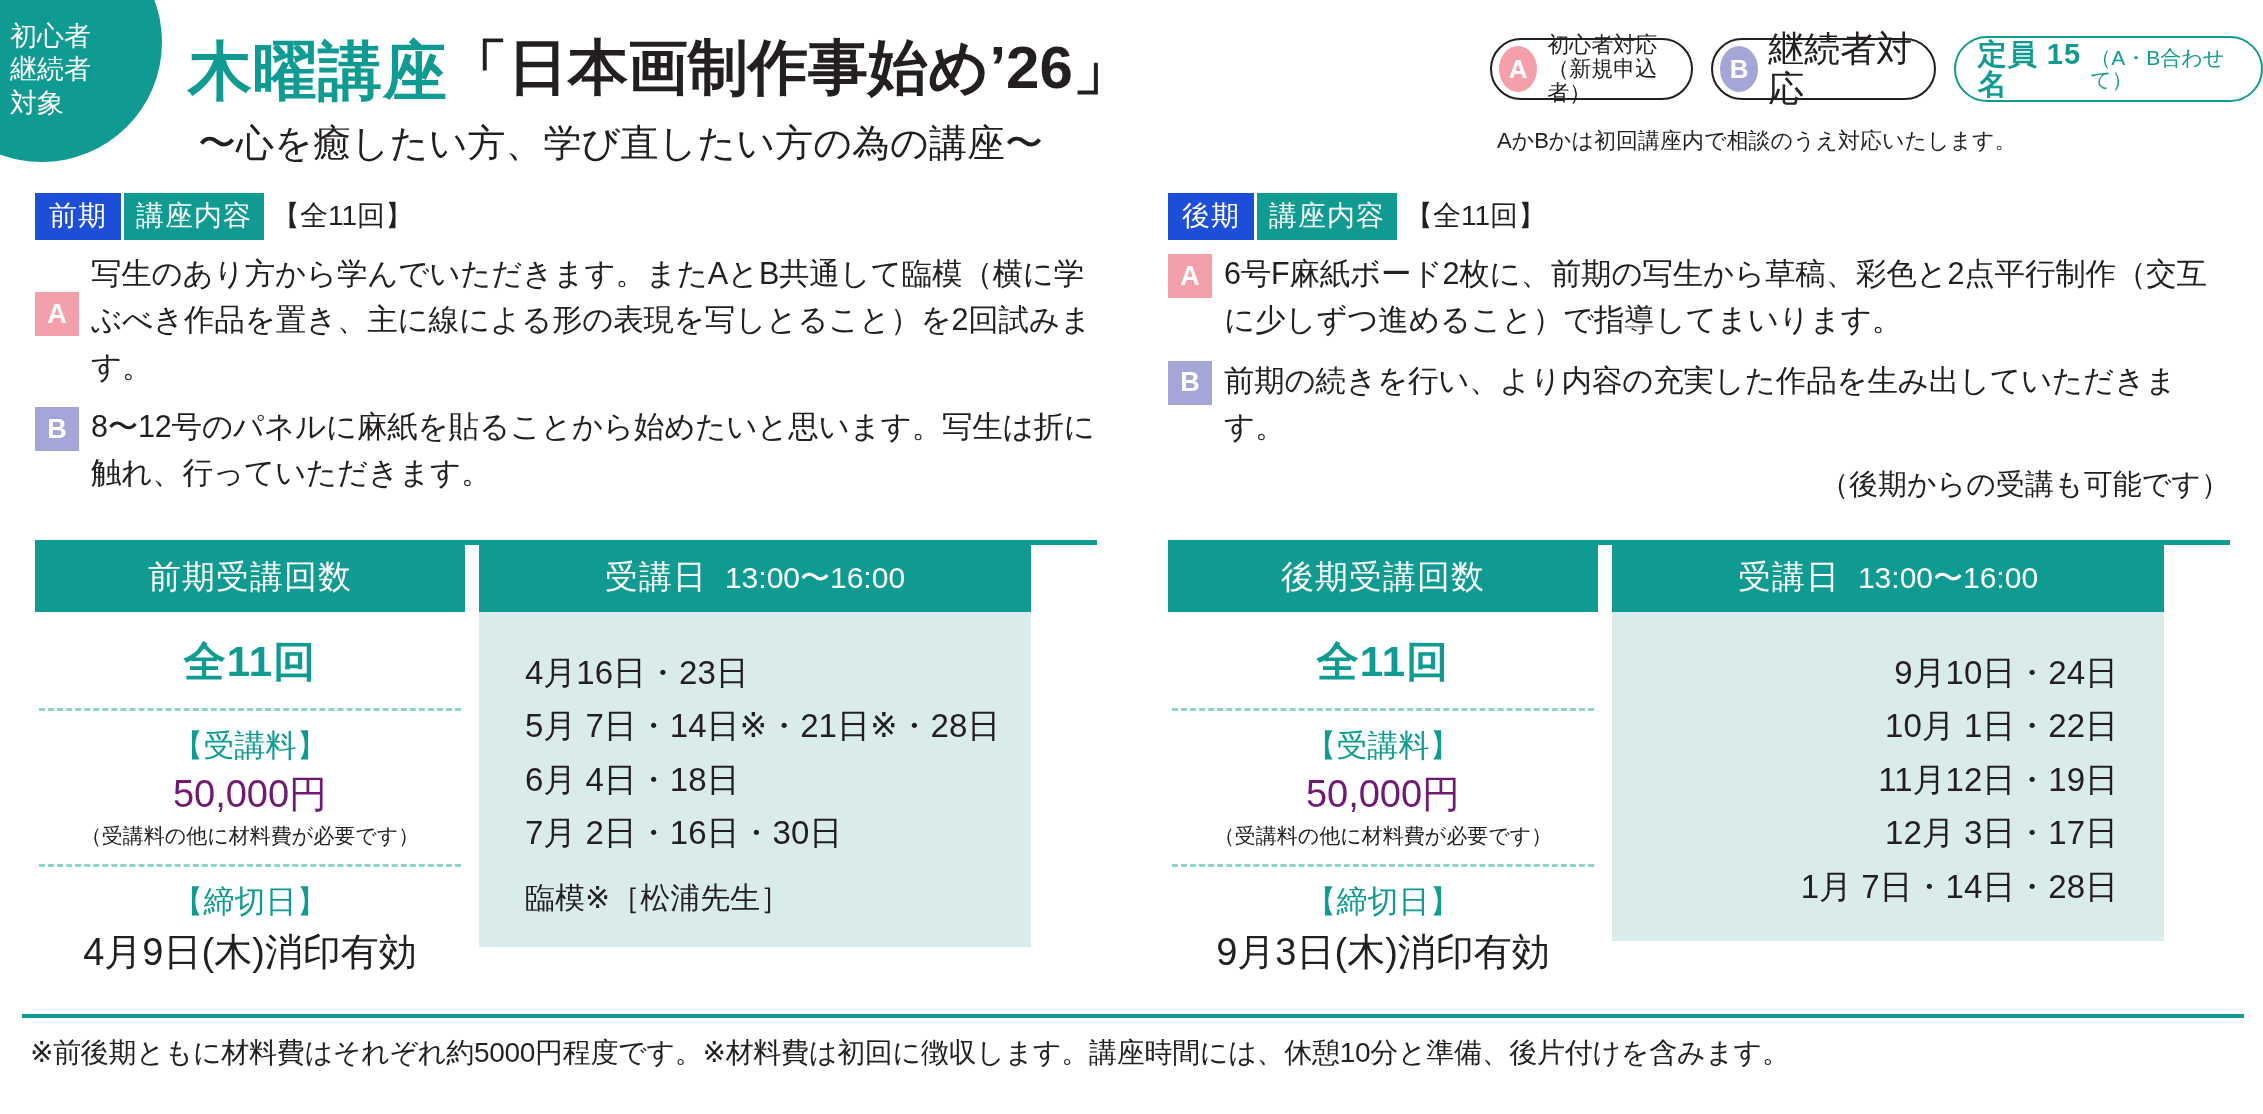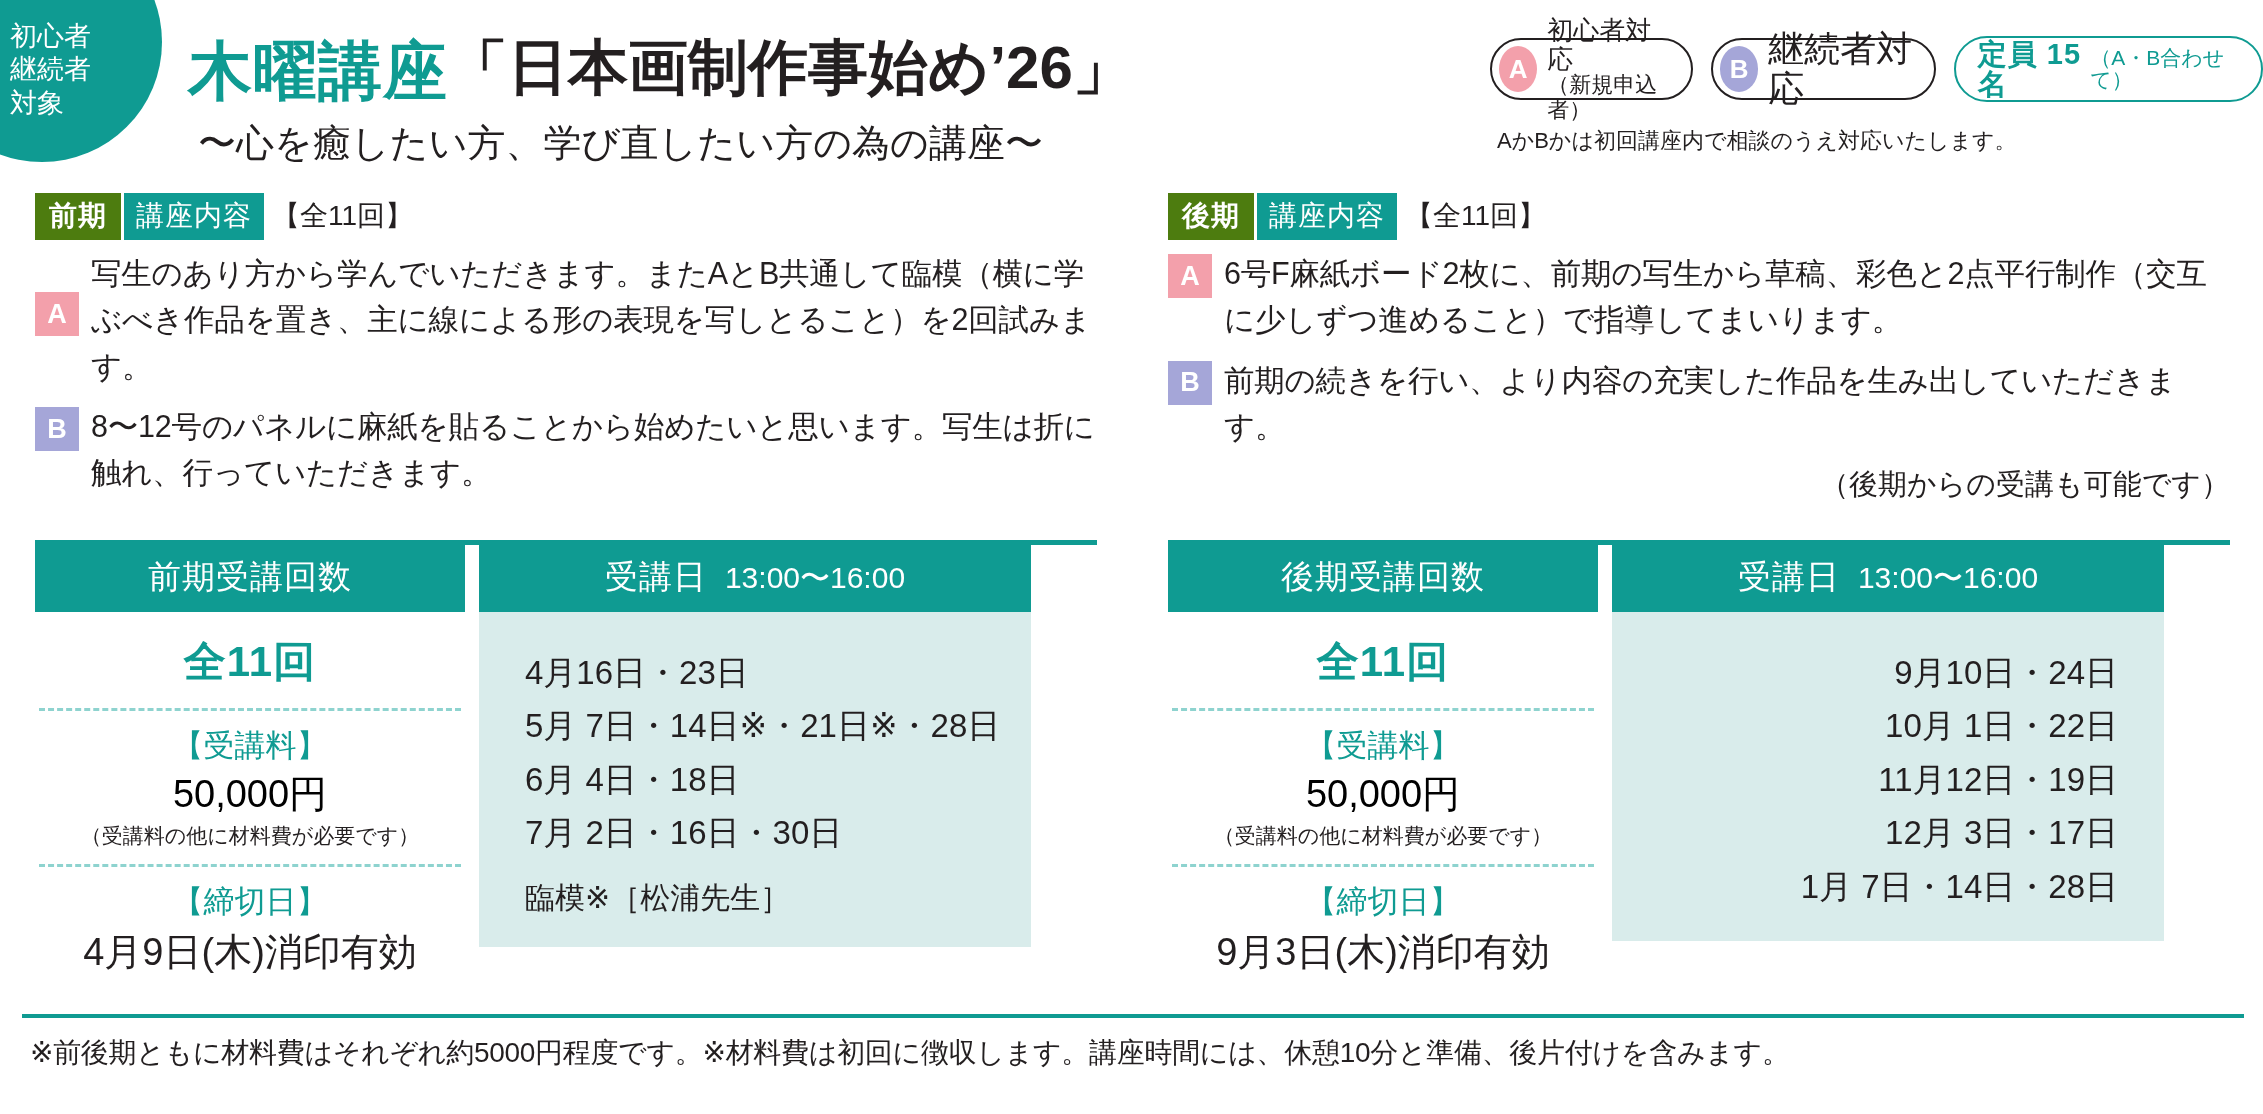--- a/index.html
+++ b/index.html
@@ -91,21 +91,21 @@
     margin: 0 10px 0 7px;
     display: flex; align-items: center; justify-content: center;
     font-size: 26px; color: #fff; font-weight: bold;
   }
   .badge-a { background: #f3a0ab; }
   .badge-b { background: #a5a6d8; }
   .pill .pl-lines {
     display: flex; flex-direction: column; justify-content: center;
     line-height: 1.1;
   }
-  .pl-lines .l1 { font-size: 26px; }
+  .pl-lines .l1 { font-size: 22px; }
   .pl-lines .l2 { font-size: 22px; }
   .pill-single .l1 { font-size: 36px; }
 
   .cap-pill {
     border: 2px solid #0f9b92;
     border-radius: 34px;
     height: 66px;
     padding: 0 22px;
     display: flex; flex-direction: row;
     align-items: center; justify-content: center;
@@ -132,26 +132,25 @@
   .col-left  { left: 35px; }
   .col-right { left: 1168px; }
 
   
   .sec-head {
     display: flex; align-items: center; gap: 0px;
     height: 40px;
     margin-bottom: 14px;
   }
   .sec-head .chip {
-    background: #4d7c0f;
+    background: #1d4ed8;
     color: #fff;
     font-size: 28px;
     padding: 4px 14px 5px 14px;
     letter-spacing: 1px;
-    font-weight: bold;
   }
   .sec-head .chip2 {
     background: #0f9b92;
     color: #fff;
     font-size: 28px;
     padding: 4px 12px 5px 12px;
     border-left: 3px solid #fff;
     letter-spacing: 1px;
   }
   .sec-head .cnt {
@@ -230,21 +229,21 @@
     border-top: 3px dashed #8ed3cf;
     margin: 0 4px;
   }
   .lbl-teal {
     color: #0f9b92;
     font-size: 31px;
     padding: 14px 0 2px 0;
   }
   .val-big {
     font-size: 38px;
-    color: #000000;
+    color: #701a75;
     padding-bottom: 2px;
   }
   .val-note {
     font-size: 21px;
     color: #231f20;
     padding-bottom: 14px;
   }
   .val-dl {
     font-size: 38px;
     color: #231f20;

